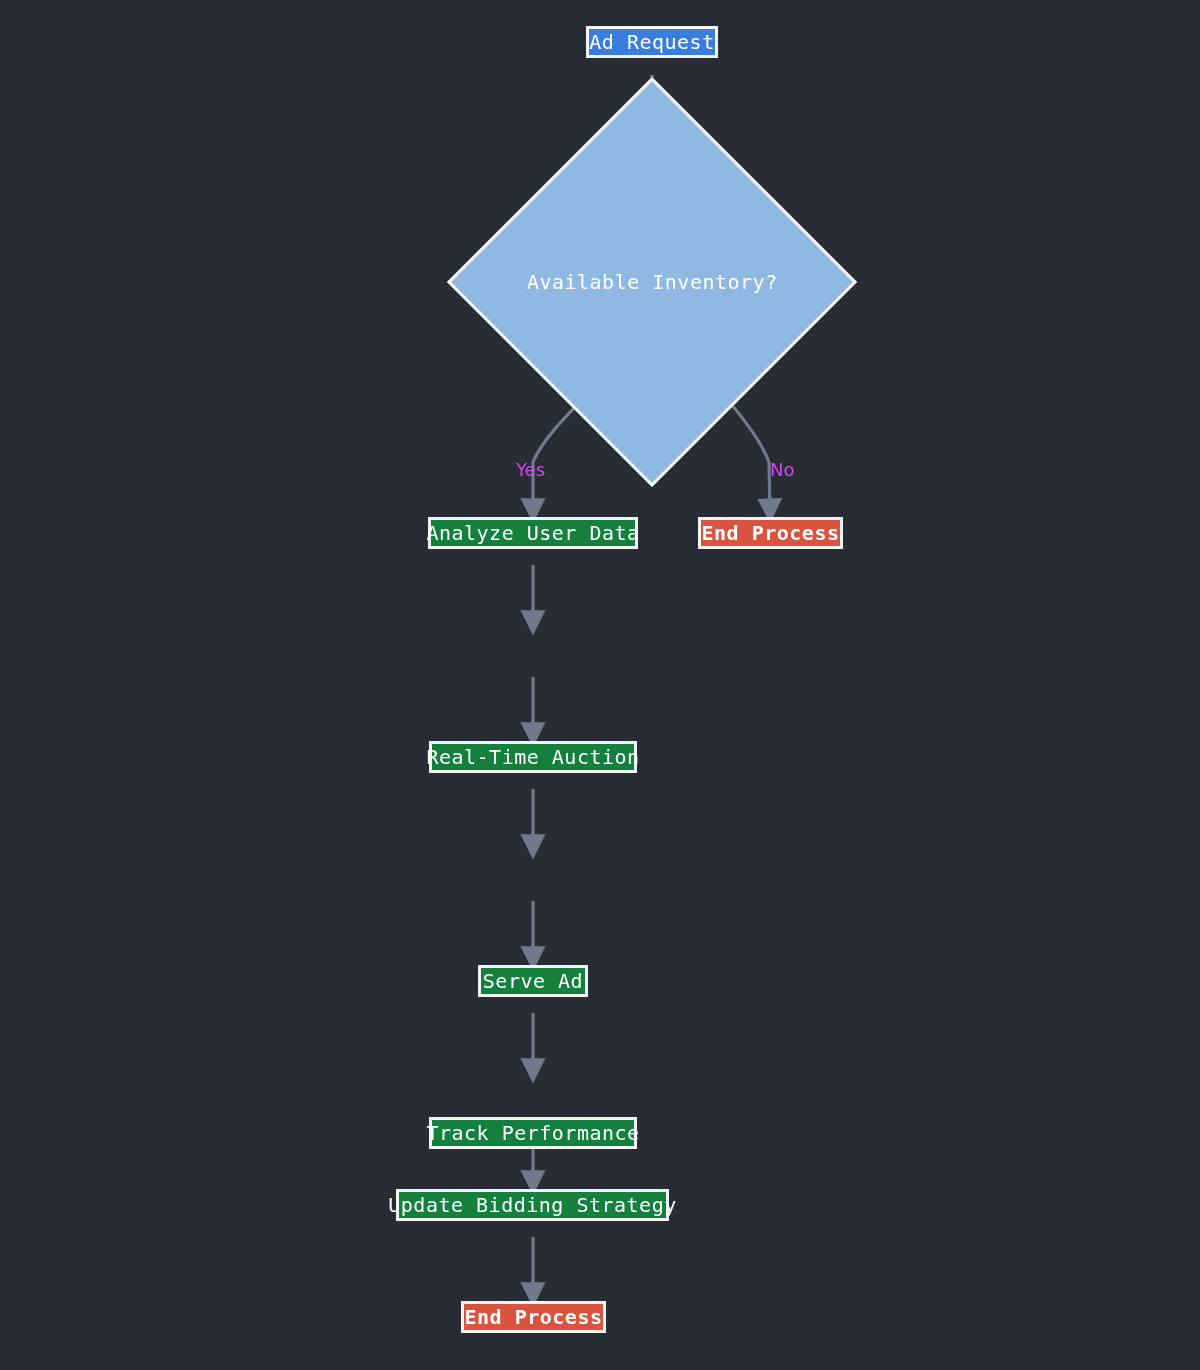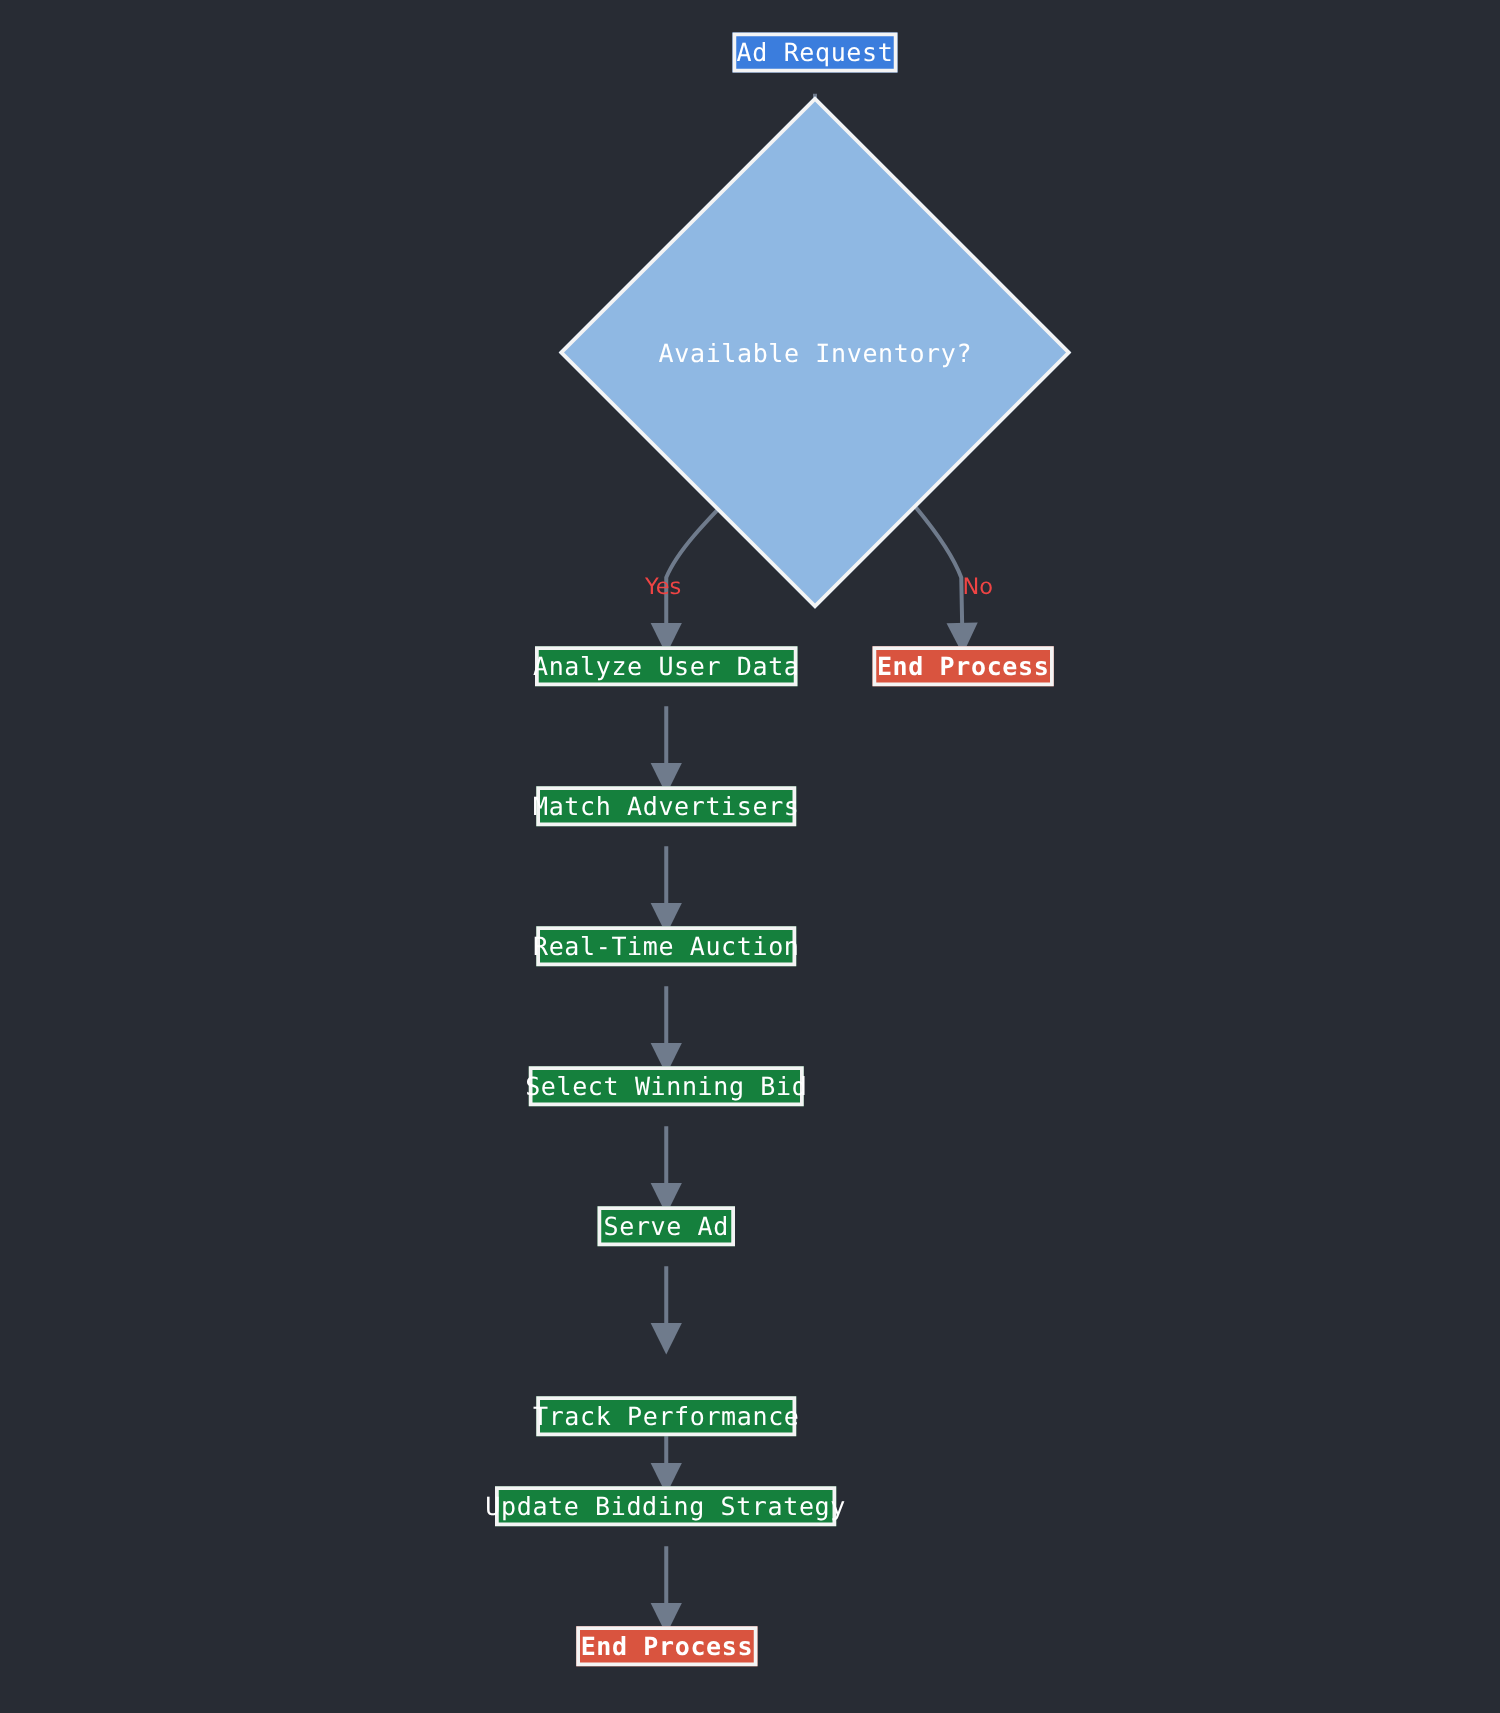--- a/index.html
+++ b/index.html
@@ -64,21 +64,21 @@
   }
   .decision-label {
     transform: rotate(-45deg);
     color: #ffffff;
     font-size: 20px;
     white-space: nowrap;
     letter-spacing: 0.5px;
   }
   .edge-label {
     position: absolute;
-    color: #ef4444;
+    color: #d946ef;
     font-size: 18px;
     font-family: "DejaVu Sans", "Liberation Sans", sans-serif;
     white-space: nowrap;
   }
 </style>
 </head>
 <body>
 
 <div id="flow-root">
 
@@ -123,31 +123,25 @@
   <div class="edge-label" style="left:770px; top:459px;text-align:center;">No</div>
 
   <div class="node box process" style="left:428px; top:517px; width:210px;">
     <span>Analyze User Data</span>
   </div>
 
   <div class="node box terminal" style="left:698px; top:517px; width:145px;">
     <span>End Process</span>
   </div>
 
-  <div class="node box process" style="left:429px; top:629px; width:208px;">
-    <span>Match Advertisers</span>
-  </div>
 
   <div class="node box process" style="left:429px; top:741px; width:208px;">
     <span>Real-Time Auction</span>
   </div>
 
-  <div class="node box process" style="left:423px; top:853px; width:220px;">
-    <span>Select Winning Bid</span>
-  </div>
 
   <div class="node box process" style="left:478px; top:965px; width:110px;">
     <span>Serve Ad</span>
   </div>
 
   <div class="node box process" style="left:429px; top:1117px; width:208px;">
     <span>Track Performance</span>
   </div>
 
   <div class="node box process" style="left:396px; top:1189px; width:273px;">

